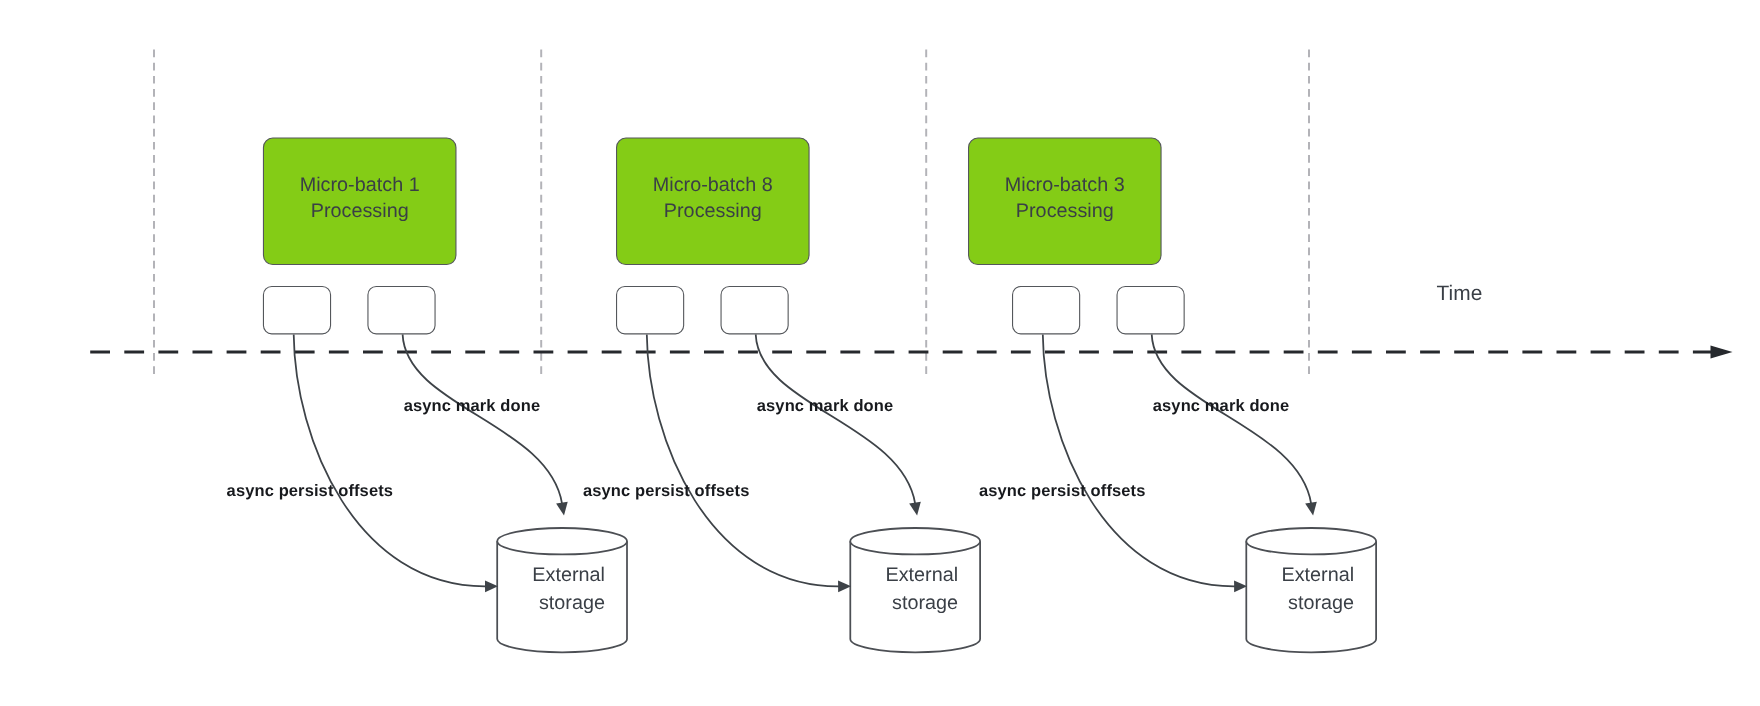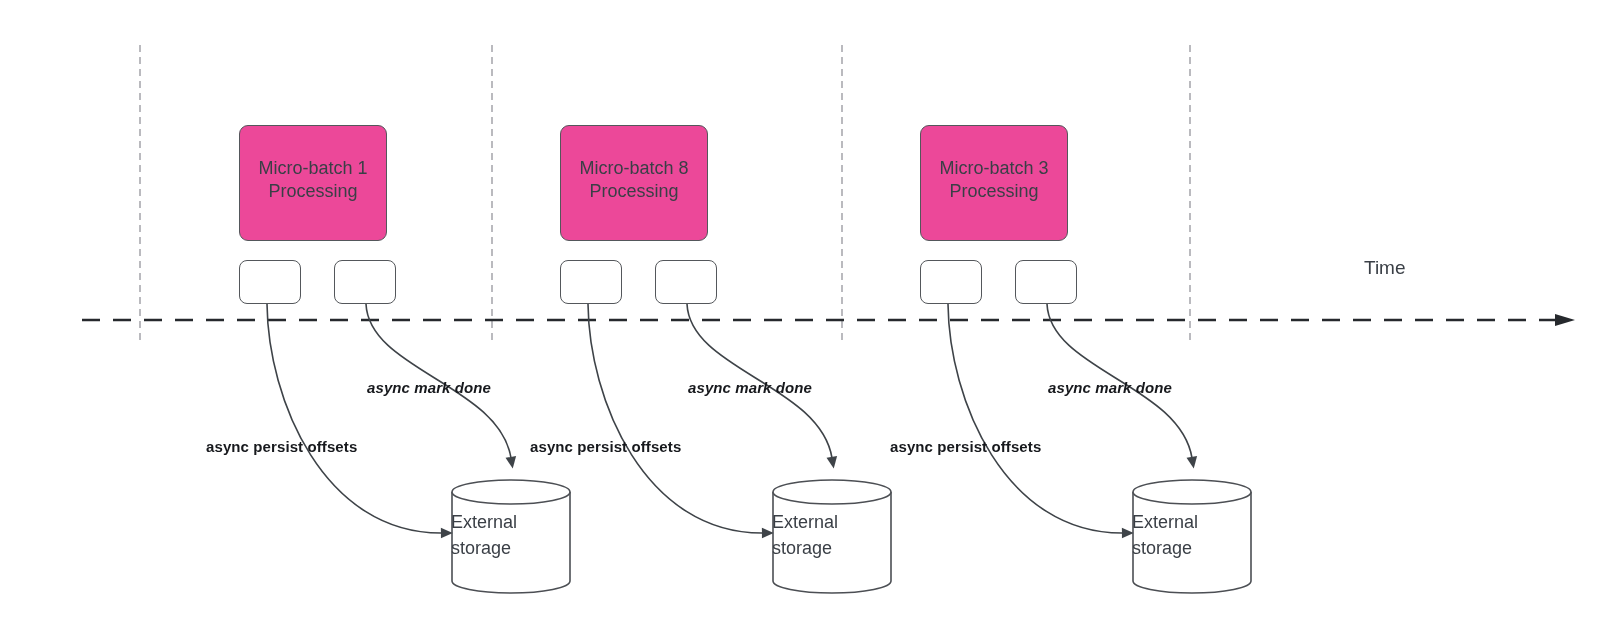--- a/index.html
+++ b/index.html
@@ -9,26 +9,26 @@
     height: 642px;
     background: #ffffff;
     overflow: hidden;
     font-family: "Liberation Sans", sans-serif;
   }
   .layer { position: absolute; left: 0; top: 0; }
 
   .main-box {
     position: absolute;
     top: 125px;
-    width: 148px;
+    width: 176px;
     height: 116px;
     box-sizing: border-box;
     border: 1.6px solid #54575b;
     border-radius: 9px;
-    background: #ec4899;
+    background: #84cc16;
     display: flex;
     align-items: center;
     justify-content: center;
     text-align: center;
     font-size: 18px;
     line-height: 23px;
     color: #3a3f46;
     white-space: pre-line;
     padding-bottom: 6px;
   }
@@ -44,34 +44,34 @@
   }
   .async-label {
     position: absolute;
     font-size: 15px;
     font-weight: 700;
     color: #17191d;
     white-space: nowrap;
     letter-spacing: 0.1px;
   }
   .persist-label { top: 438px; }
-  .done-label   { top: 379px; font-style: italic; }
+  .done-label   { top: 361px; }
   .storage-text {
     position: absolute;
     top: 509px;
     width: 99px;
-    text-align: left;
+    text-align: right;
     font-size: 18px;
     line-height: 26px;
     color: #3a3f46;
     white-space: pre-line;
   }
   .time-label {
     position: absolute;
-    left: 1364px;
+    left: 1306px;
     top: 257px;
     font-size: 19px;
     color: #3a3f46;
   }
 </style>
 </head>
 <body>
 
 <div class="canvas">
 
@@ -128,21 +128,21 @@
 
   <div class="main-box" style="left:560px">Micro-batch 8
 Processing</div>
   <div class="mini-rect" style="left:560px"></div>
   <div class="mini-rect" style="left:655px"></div>
   <div class="async-label persist-label" style="left:530px">async persist offsets</div>
   <div class="async-label done-label" style="left:688px">async mark done</div>
   <div class="storage-text" style="left:772px">External
 storage</div>
 
-  <div class="main-box" style="left:920px">Micro-batch 3
+  <div class="main-box" style="left:880px">Micro-batch 3
 Processing</div>
   <div class="mini-rect" style="left:920px"></div>
   <div class="mini-rect" style="left:1015px"></div>
   <div class="async-label persist-label" style="left:890px">async persist offsets</div>
   <div class="async-label done-label" style="left:1048px">async mark done</div>
   <div class="storage-text" style="left:1132px">External
 storage</div>
 
   <div class="time-label">Time</div>
 

